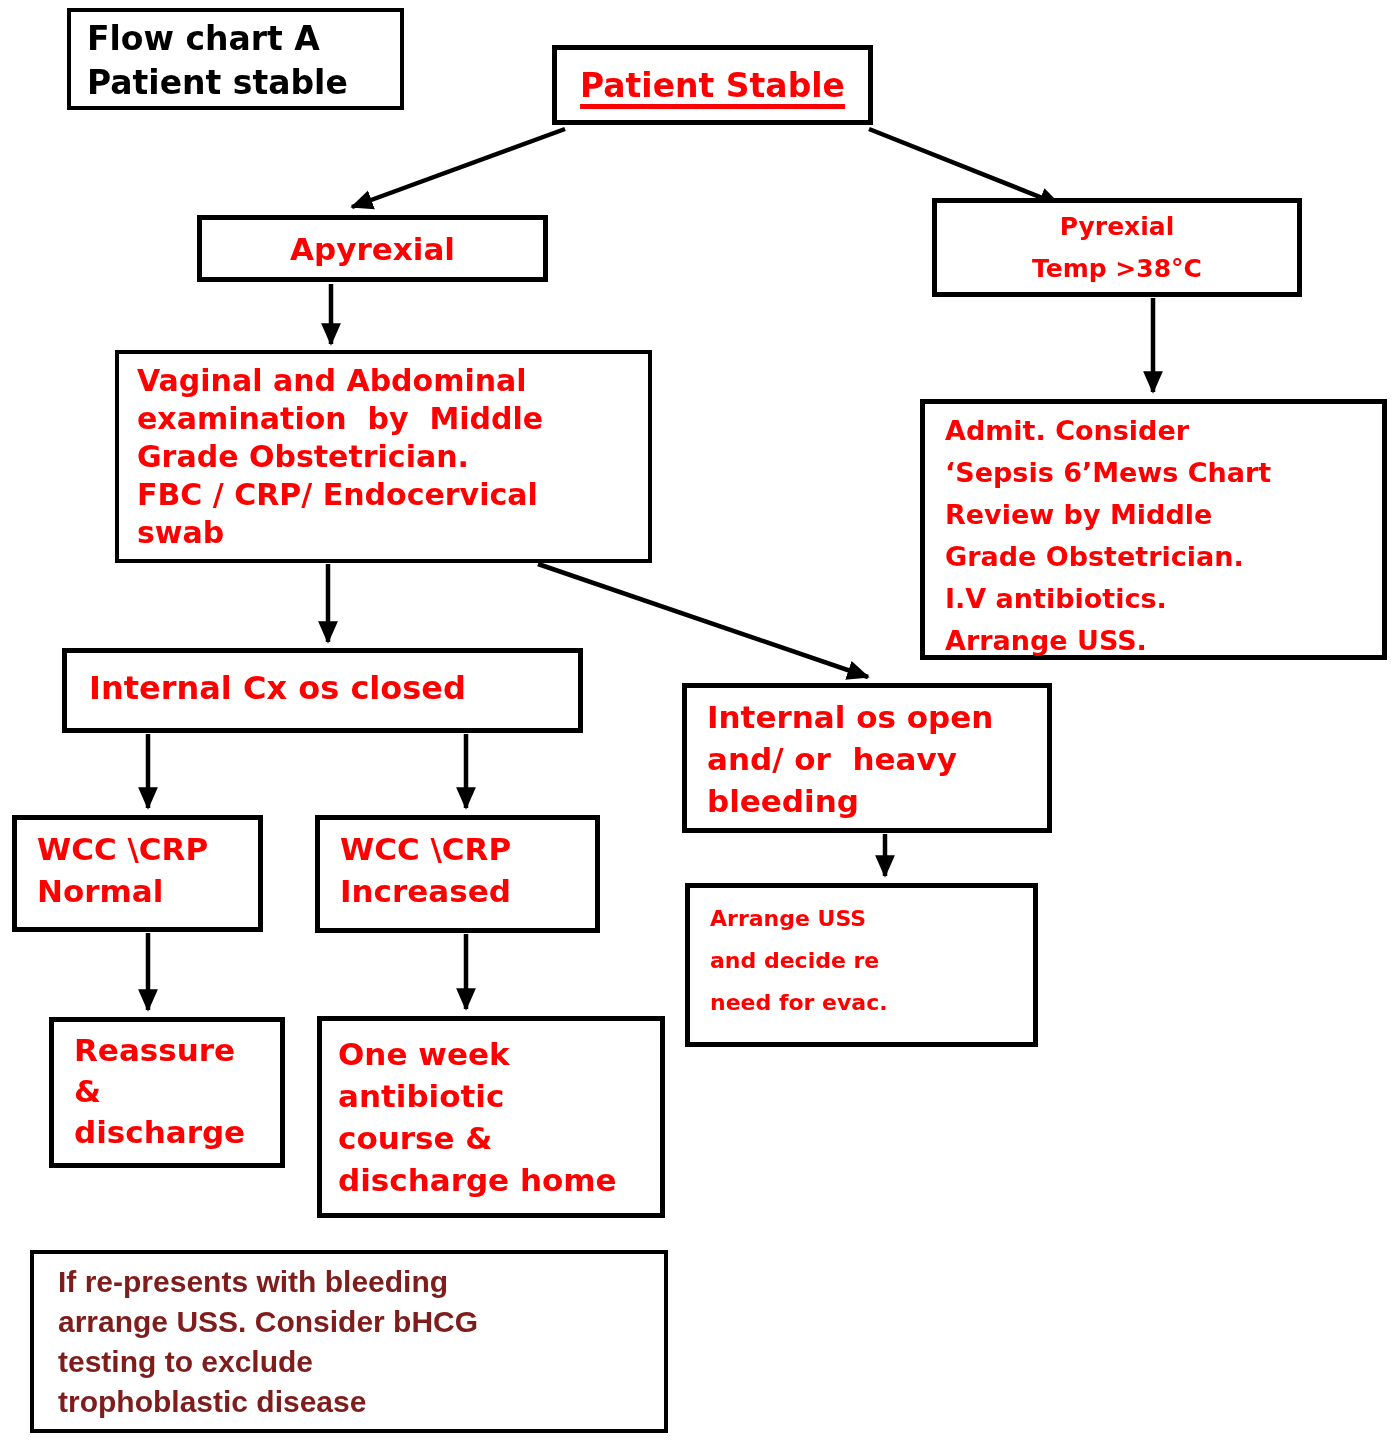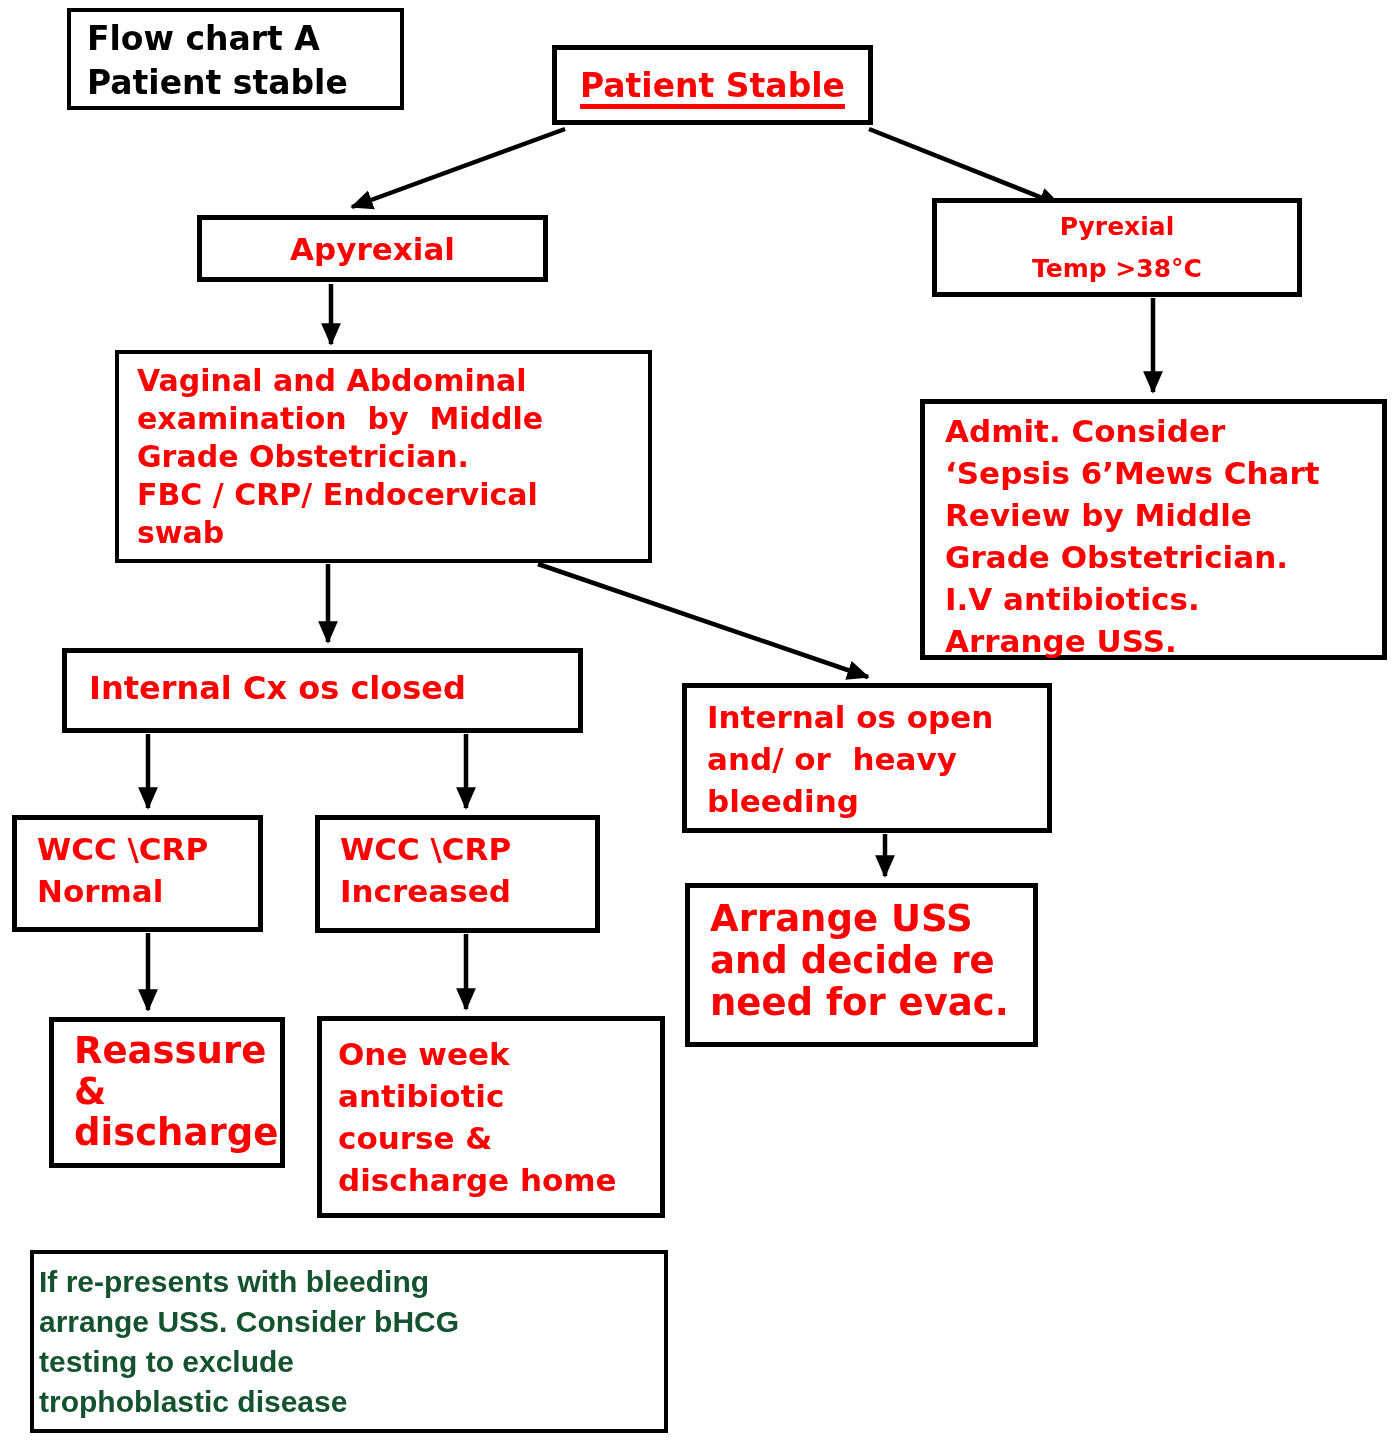--- a/index.html
+++ b/index.html
@@ -60,21 +60,21 @@
     font-size: 25px; line-height: 42px;
   }
   #n-vaginal {
     left: 115px; top: 350px; width: 537px; height: 213px;
     border-width: 4px;
     font-size: 30px; line-height: 38px;
     padding: 8px 8px 0 18px;
   }
   #n-admit {
     left: 920px; top: 399px; width: 467px; height: 261px;
-    font-size: 31px; line-height: 42px;
+    font-size: 27px; line-height: 42px;
     padding: 6px 6px 0 20px;
   }
   #n-internal-closed {
     left: 62px; top: 648px; width: 521px; height: 85px;
     font-size: 32px;
     padding: 16px 8px 0 22px;
   }
   #n-internal-open {
     left: 682px; top: 683px; width: 370px; height: 150px;
     font-size: 31px; line-height: 42px;
@@ -85,39 +85,39 @@
     font-size: 31px; line-height: 42px;
     padding: 8px 6px 0 20px;
   }
   #n-wcc-increased {
     left: 315px; top: 815px; width: 285px; height: 118px;
     font-size: 31px; line-height: 42px;
     padding: 8px 6px 0 20px;
   }
   #n-arrange-uss {
     left: 685px; top: 883px; width: 353px; height: 164px;
-    font-size: 37px; line-height: 42px;
+    font-size: 22px; line-height: 42px;
     padding: 10px 6px 0 20px;
   }
   #n-reassure {
     left: 49px; top: 1017px; width: 236px; height: 151px;
-    font-size: 37px; line-height: 41px;
+    font-size: 31px; line-height: 41px;
     padding: 8px 6px 0 20px;
   }
   #n-one-week {
     left: 317px; top: 1016px; width: 348px; height: 202px;
     font-size: 31px; line-height: 42px;
     padding: 12px 2px 0 16px;
   }
   #n-represent {
     left: 30px; top: 1250px; width: 638px; height: 183px;
-    border-width: 4px; color: #14532d;
+    border-width: 4px; color: #7f1d1d;
     font-family: "Liberation Sans", sans-serif;
     font-size: 30px; line-height: 40px;
-    padding: 8px 6px 0 5px;
+    padding: 8px 6px 0 24px;
   }
 </style>
 </head>
 <body>
 
 <div class="canvas">
 
   <svg class="arrows" width="1395" height="1447" viewBox="0 0 1395 1447">
     <defs>
       <marker id="ah" markerWidth="5.4" markerHeight="5" refX="4.6" refY="2.5" orient="auto" markerUnits="strokeWidth">

